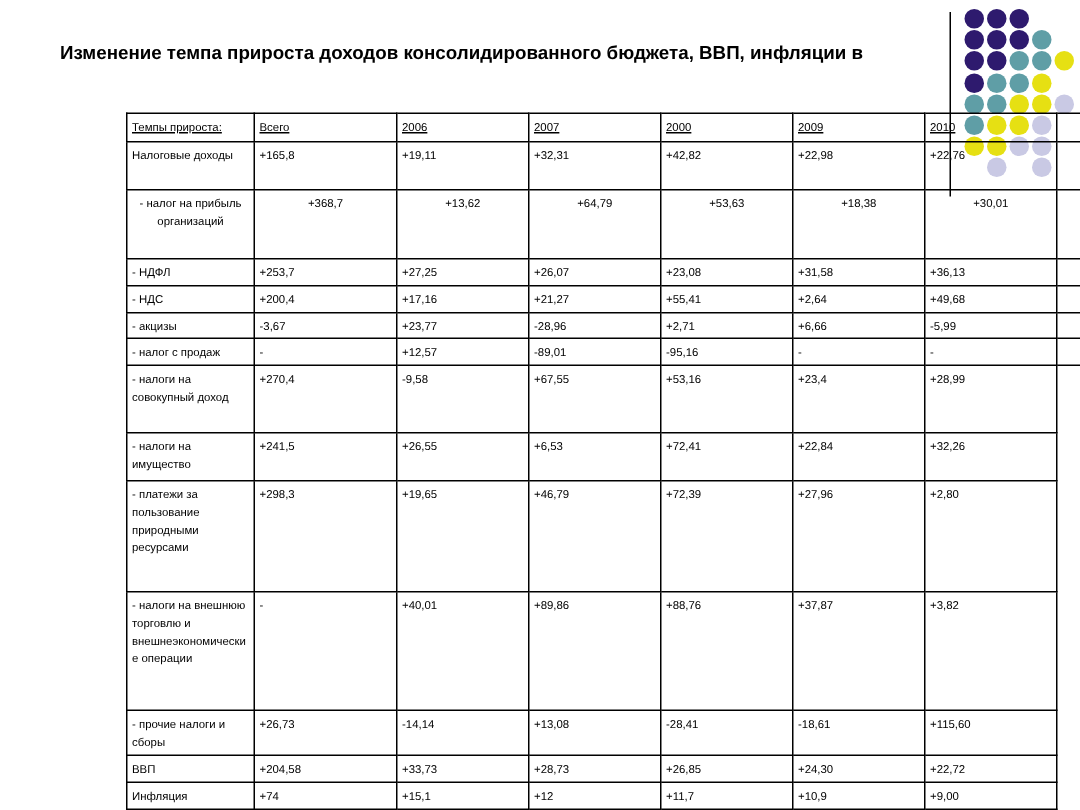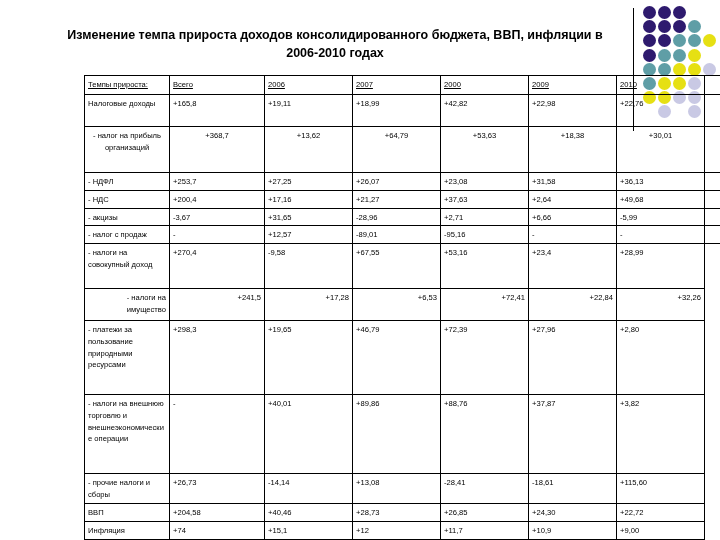--- a/index.html
+++ b/index.html
@@ -42,21 +42,21 @@
     background: #000000;
     z-index: 0;
   }
 
   
   #title-block {
     position: absolute;
     left: 40px;
     top: 26px;
     width: 590px;
-    text-align: center;
+    text-align: left;
     font-size: 12.5px;
     font-weight: bold;
     color: #000000;
     line-height: 1.45;
     z-index: 2;
   }
   #title-block .line1 { display: block; }
   #title-block .line2 { display: block; }
 
   
@@ -87,21 +87,21 @@
   td.c-yr   { width: 81px; }
   td.c-tail { width: 24px; border-right: 1px solid #000000; }
   tr.no-tail td.c-tail { border: none; }
 
   
   tr.r-head td    { height: 13px; text-decoration: underline; }
   tr.r-h2   td    { height: 26px; }
   tr.r-h3   td    { height: 40px; text-align: center; }
   tr.r-h1   td    { height: 11px; }
   tr.r-h4   td    { height: 39px; }
-  tr.r-h5   td    { height: 26px; text-align: right; }
+  tr.r-h5   td    { height: 26px; }
   tr.r-h6   td    { height: 68px; margin-left: 33px; }
   tr.r-h7   td    { height: 73px; }
   tr.r-h8   td    { height: 24px; }
 
   
   td.tail-blank { border-top: none; border-bottom: none; }
 </style>
 </head>
 <body>
 
@@ -136,41 +136,40 @@
     <div class="dot" style="left: 0px; top: 85.2px; background: rgb(230, 224, 19);"></div>
     <div class="dot" style="left: 15px; top: 85.2px; background: rgb(230, 224, 19);"></div>
     <div class="dot" style="left: 30px; top: 85.2px; background: rgb(201, 201, 228);"></div>
     <div class="dot" style="left: 45px; top: 85.2px; background: rgb(201, 201, 228);"></div>
     <div class="dot" style="left: 15px; top: 99.4px; background: rgb(201, 201, 228);"></div>
     <div class="dot" style="left: 45px; top: 99.4px; background: rgb(201, 201, 228);"></div>
   </div>
 
 <div id="title-block">
   <span class="line1">Изменение темпа прироста доходов консолидированного бюджета, ВВП, инфляции в</span>
-  <span class="line2">2006-2010 годах</span>
 </div>
 
 <div id="table-wrap">
   <table class="data-table">
     <tbody id="table-body">
         <tr class="r-head">
           <td class="lbl">Темпы прироста:</td>
           <td class="c-vsego">Всего</td>
           <td class="c-yr">2006</td>
           <td class="c-yr">2007</td>
           <td class="c-yr">2000</td>
           <td class="c-yr">2009</td>
           <td class="c-yr">2010</td>
           <td class="c-tail"></td>
         </tr>
         <tr class="r-h2">
           <td class="lbl">Налоговые доходы</td>
           <td class="c-vsego">+165,8</td>
           <td class="c-yr">+19,11</td>
-          <td class="c-yr">+18,99</td>
+          <td class="c-yr">+32,31</td>
           <td class="c-yr">+42,82</td>
           <td class="c-yr">+22,98</td>
           <td class="c-yr">+22,76</td>
           <td class="c-tail"></td>
         </tr>
         <tr class="r-h3">
           <td class="lbl">- налог на прибыль организаций</td>
           <td class="c-vsego">+368,7</td>
           <td class="c-yr">+13,62</td>
           <td class="c-yr">+64,79</td>
@@ -187,29 +186,29 @@
           <td class="c-yr">+23,08</td>
           <td class="c-yr">+31,58</td>
           <td class="c-yr">+36,13</td>
           <td class="c-tail"></td>
         </tr>
         <tr class="r-h1">
           <td class="lbl">- НДС</td>
           <td class="c-vsego">+200,4</td>
           <td class="c-yr">+17,16</td>
           <td class="c-yr">+21,27</td>
-          <td class="c-yr">+37,63</td>
+          <td class="c-yr">+55,41</td>
           <td class="c-yr">+2,64</td>
           <td class="c-yr">+49,68</td>
           <td class="c-tail"></td>
         </tr>
         <tr class="r-h1">
           <td class="lbl">- акцизы</td>
           <td class="c-vsego">-3,67</td>
-          <td class="c-yr">+31,65</td>
+          <td class="c-yr">+23,77</td>
           <td class="c-yr">-28,96</td>
           <td class="c-yr">+2,71</td>
           <td class="c-yr">+6,66</td>
           <td class="c-yr">-5,99</td>
           <td class="c-tail"></td>
         </tr>
         <tr class="r-h1">
           <td class="lbl">- налог с продаж</td>
           <td class="c-vsego">-</td>
           <td class="c-yr">+12,57</td>
@@ -225,21 +224,21 @@
           <td class="c-yr">-9,58</td>
           <td class="c-yr">+67,55</td>
           <td class="c-yr">+53,16</td>
           <td class="c-yr">+23,4</td>
           <td class="c-yr">+28,99</td>
           <td class="c-tail tail-blank"></td>
         </tr>
         <tr class="r-h5 no-tail">
           <td class="lbl">- налоги на имущество</td>
           <td class="c-vsego">+241,5</td>
-          <td class="c-yr">+17,28</td>
+          <td class="c-yr">+26,55</td>
           <td class="c-yr">+6,53</td>
           <td class="c-yr">+72,41</td>
           <td class="c-yr">+22,84</td>
           <td class="c-yr">+32,26</td>
           <td class="c-tail tail-blank"></td>
         </tr>
         <tr class="r-h6 no-tail">
           <td class="lbl">- платежи за пользование природными ресурсами</td>
           <td class="c-vsego">+298,3</td>
           <td class="c-yr">+19,65</td>
@@ -265,21 +264,21 @@
           <td class="c-yr">-14,14</td>
           <td class="c-yr">+13,08</td>
           <td class="c-yr">-28,41</td>
           <td class="c-yr">-18,61</td>
           <td class="c-yr">+115,60</td>
           <td class="c-tail tail-blank"></td>
         </tr>
         <tr class="r-h1 no-tail">
           <td class="lbl">ВВП</td>
           <td class="c-vsego">+204,58</td>
-          <td class="c-yr">+40,46</td>
+          <td class="c-yr">+33,73</td>
           <td class="c-yr">+28,73</td>
           <td class="c-yr">+26,85</td>
           <td class="c-yr">+24,30</td>
           <td class="c-yr">+22,72</td>
           <td class="c-tail tail-blank"></td>
         </tr>
         <tr class="r-h1 no-tail">
           <td class="lbl">Инфляция</td>
           <td class="c-vsego">+74</td>
           <td class="c-yr">+15,1</td>

